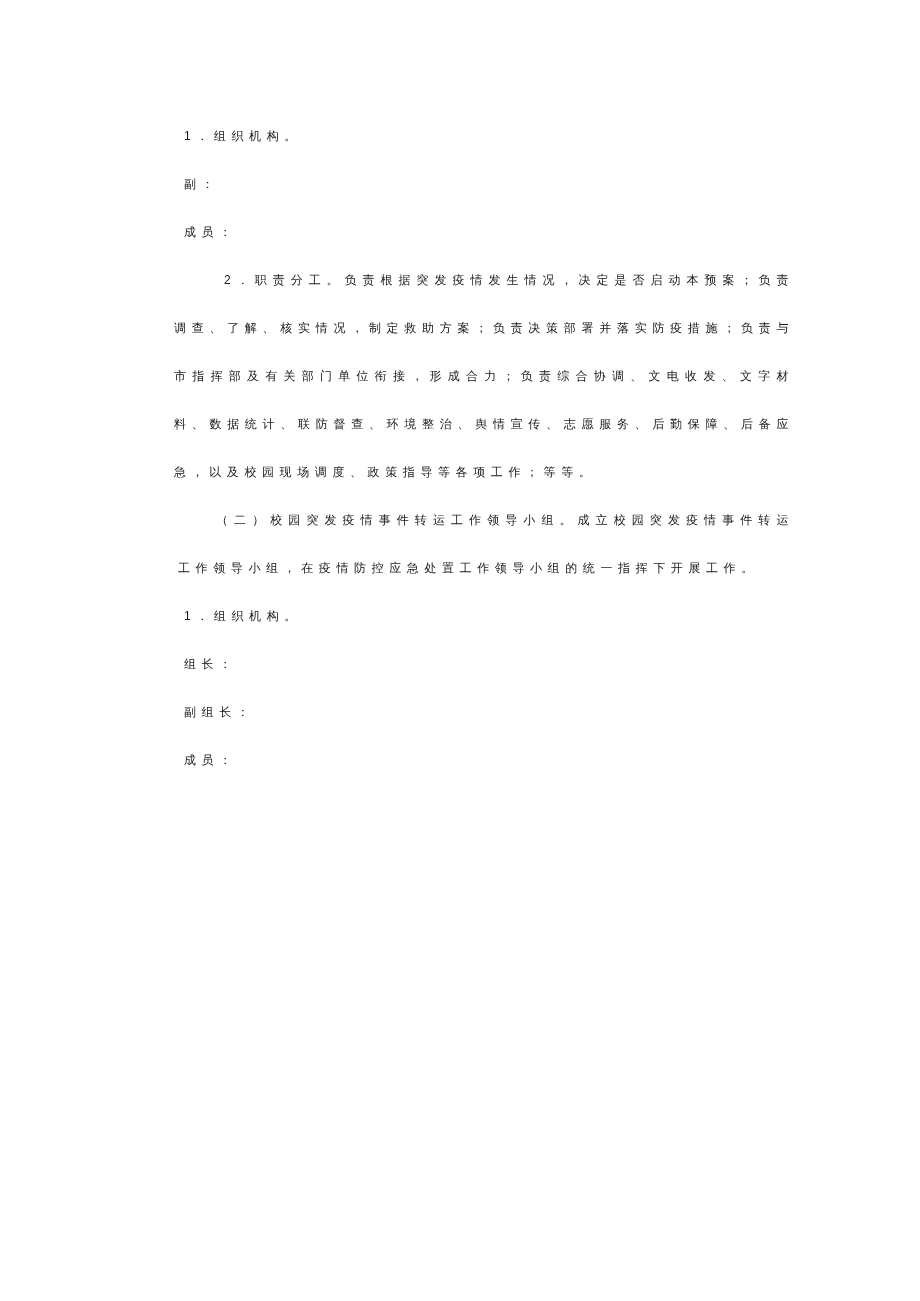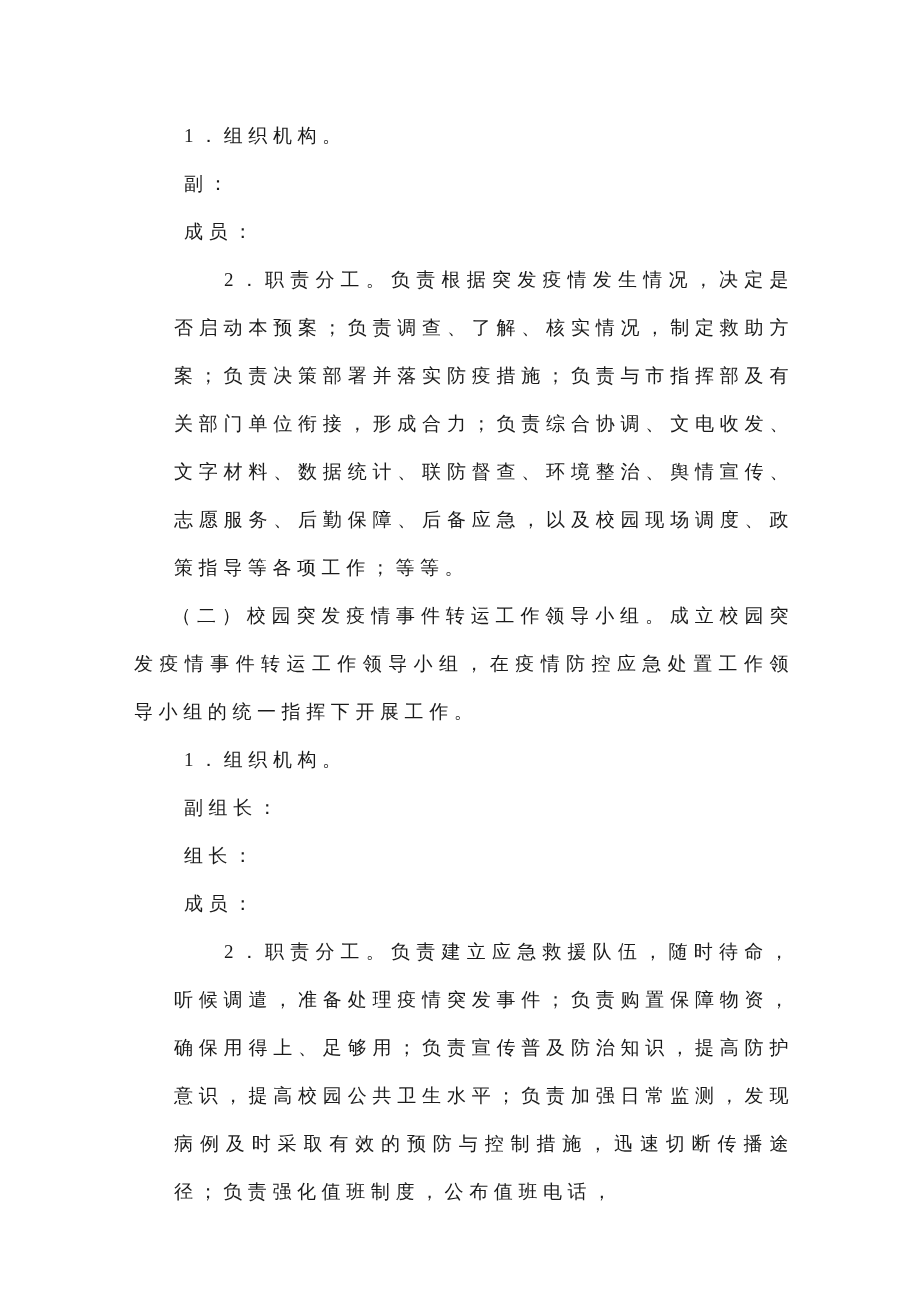--- a/index.html
+++ b/index.html
@@ -2,43 +2,42 @@
 <html><head>
 <meta charset="utf-8">
 <style>
   html, body { margin: 0; padding: 0; background: #ffffff; }
   body { width: 920px; height: 1301px; position: relative; overflow: hidden; }
   .page {
     position: absolute;
     left: 134px;
     top: 112px;
     width: 660px;
-    font-family: Liberation Serif, serif;
-    font-size: 19px;
+    font-family: Liberation Sans, sans-serif;
+    font-size: 12px;
     color: #1a1a1a;
     line-height: 48px;
   }
   .p {
     margin: 0;
     text-align: justify;
     text-align-last: left;
     letter-spacing: 5.6px;
     word-break: break-all;
   }
   .indent { text-indent: 50px; margin-left: 40px; }
-  .indent-paren { text-indent: 38px; }
+  .indent-paren { text-indent: 38px; margin-left: 44px; }
   .short { padding-left: 50px; }
 </style>
 </head>
 <body>
 
 <div class="page">
   <p class="p short">1．组织机构。</p>
   <p class="p short">副：</p>
   <p class="p short">成员：</p>
   <p class="p indent">2．职责分工。负责根据突发疫情发生情况，决定是否启动本预案；负责调查、了解、核实情况，制定救助方案；负责决策部署并落实防疫措施；负责与市指挥部及有关部门单位衔接，形成合力；负责综合协调、文电收发、文字材料、数据统计、联防督查、环境整治、舆情宣传、志愿服务、后勤保障、后备应急，以及校园现场调度、政策指导等各项工作；等等。</p>
   <p class="p indent-paren">（二）校园突发疫情事件转运工作领导小组。成立校园突发疫情事件转运工作领导小组，在疫情防控应急处置工作领导小组的统一指挥下开展工作。</p>
   <p class="p short">1．组织机构。</p>
+  <p class="p short">组长：</p>
   <p class="p short">副组长：</p>
-  <p class="p short">组长：</p>
   <p class="p short">成员：</p>
-  <p class="p indent">2．职责分工。负责建立应急救援队伍，随时待命，听候调遣，准备处理疫情突发事件；负责购置保障物资，确保用得上、足够用；负责宣传普及防治知识，提高防护意识，提高校园公共卫生水平；负责加强日常监测，发现病例及时采取有效的预防与控制措施，迅速切断传播途径；负责强化值班制度，公布值班电话，</p>
 </div>
 
 </body></html>

